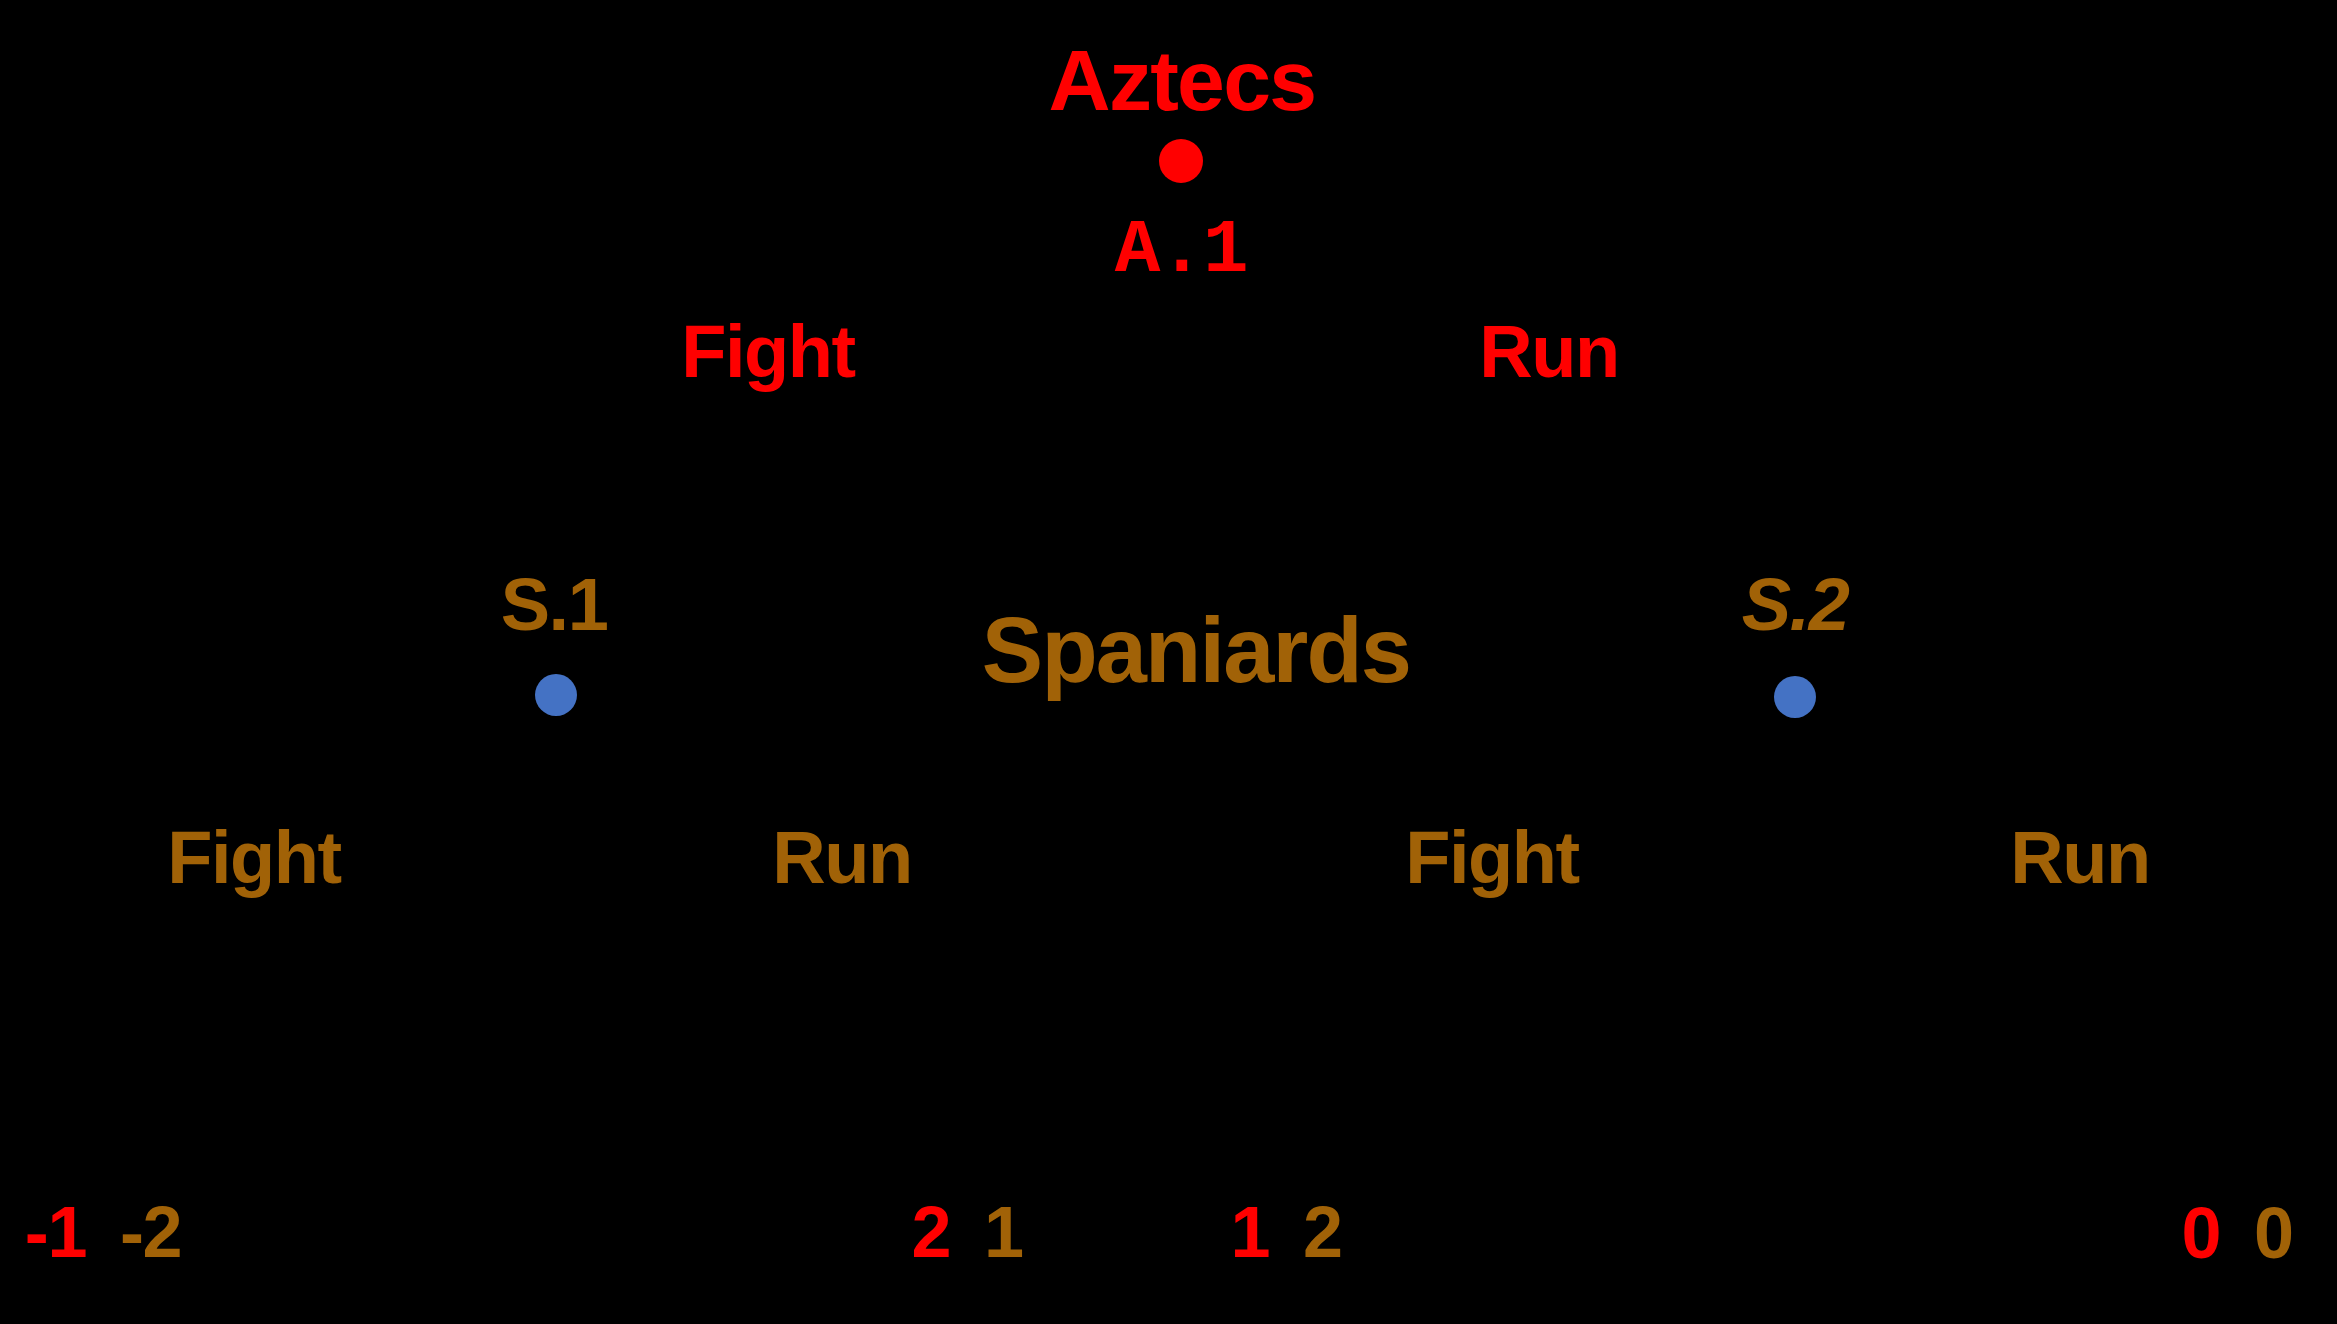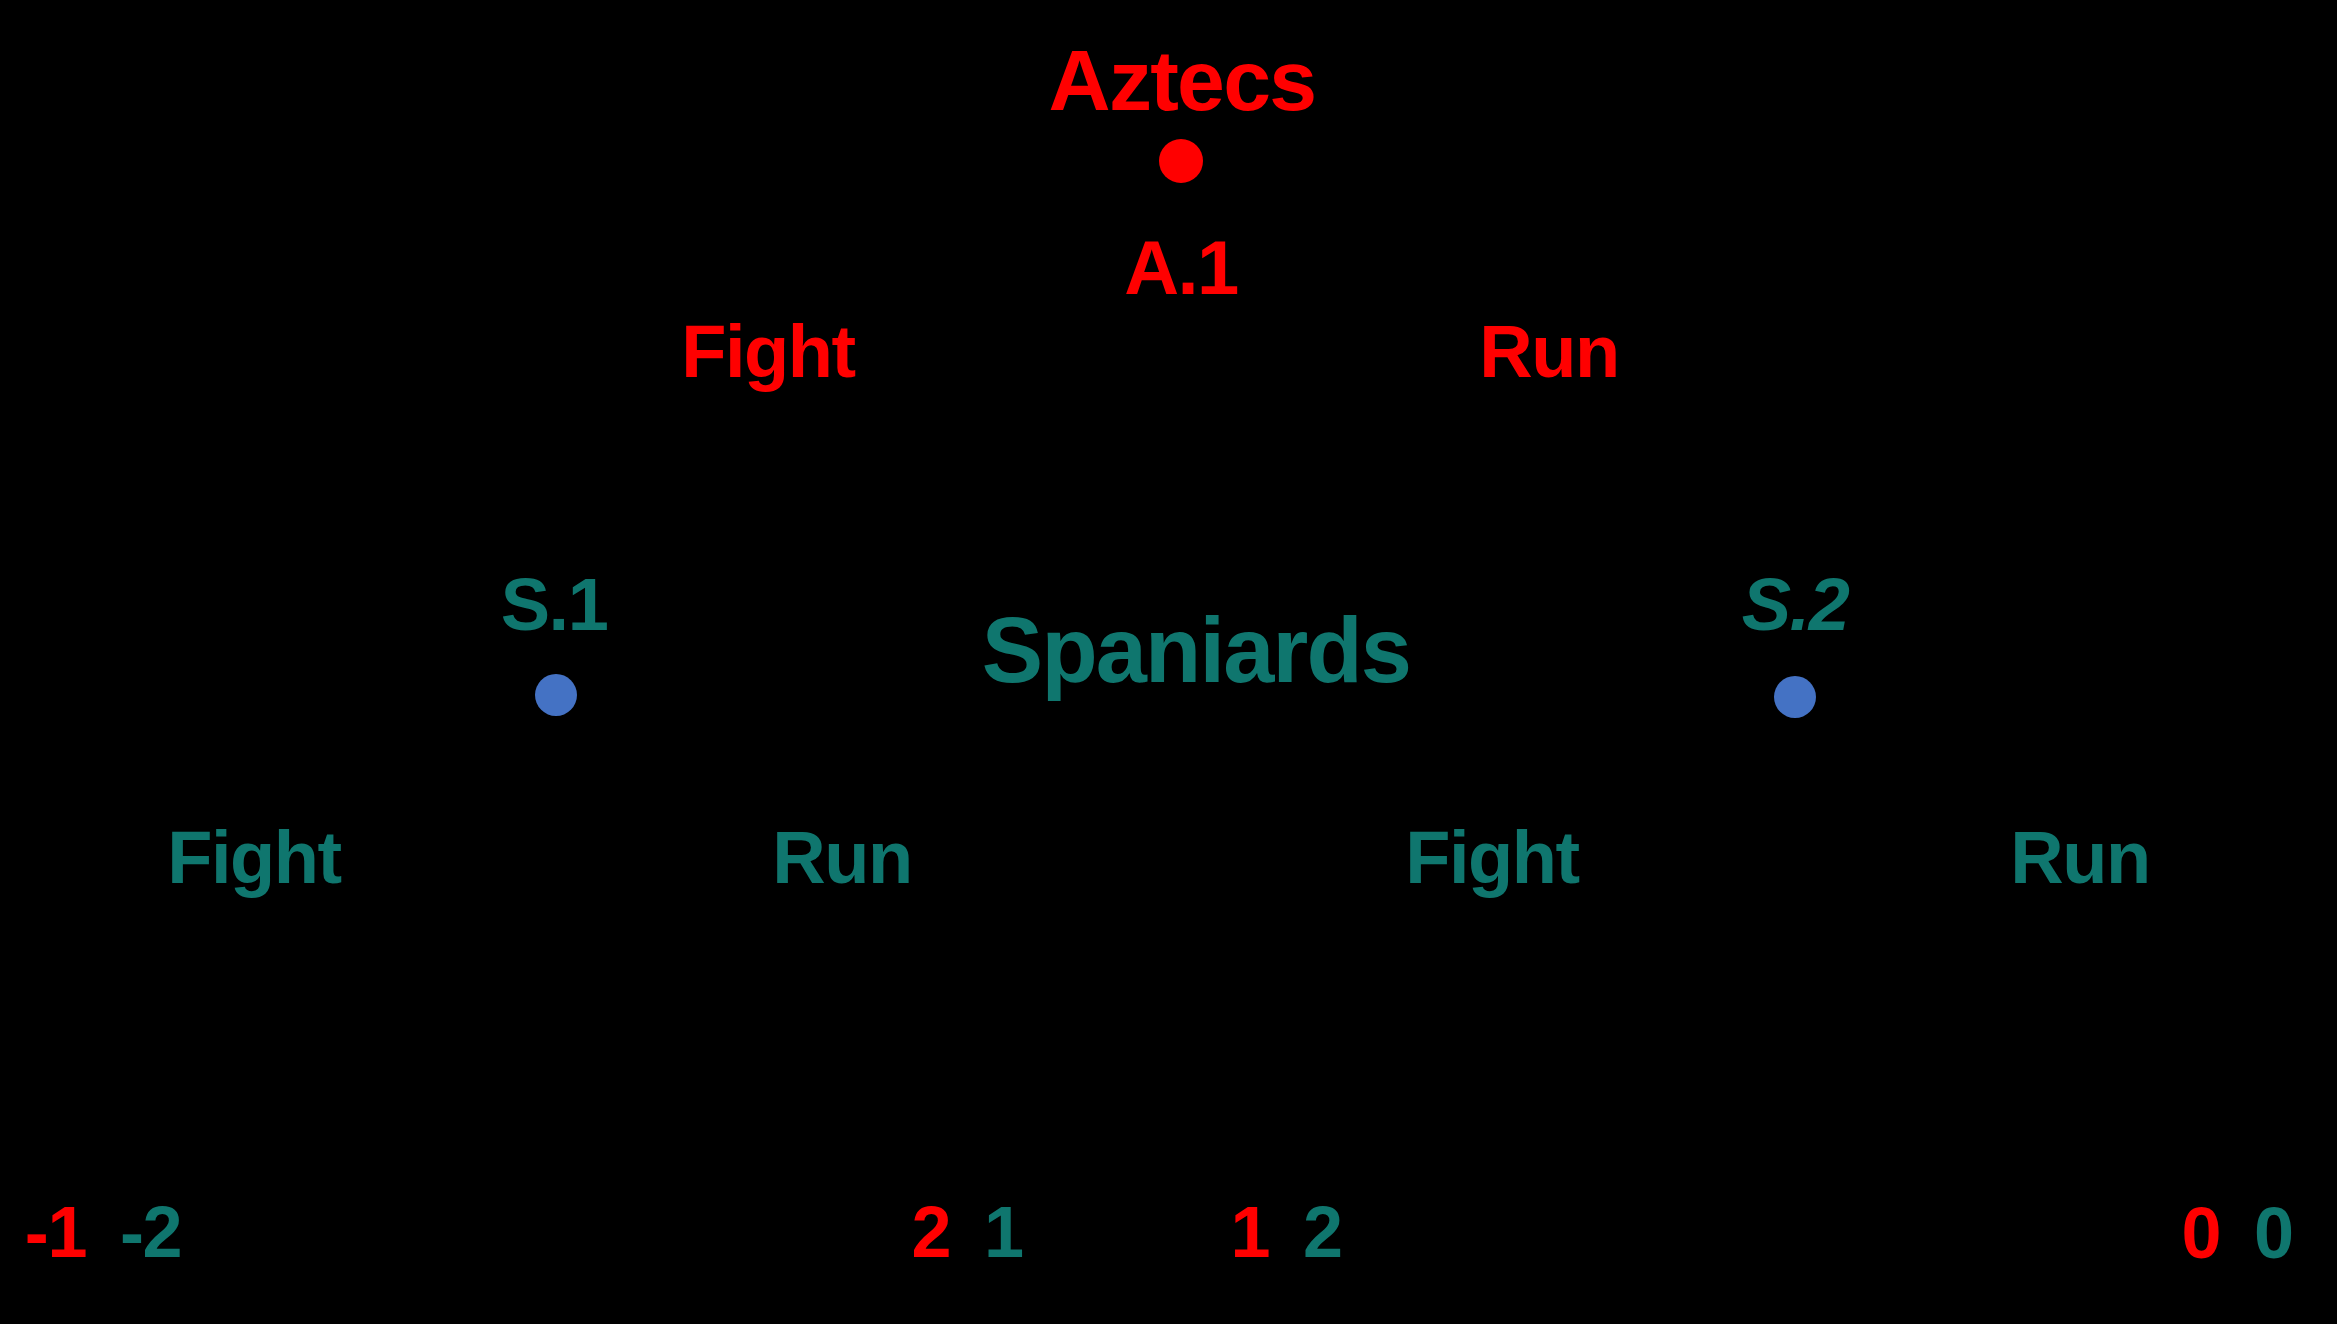--- a/index.html
+++ b/index.html
@@ -16,33 +16,33 @@
   }
   .lbl {
     position: absolute;
     transform: translate(-50%, -50%);
     font-weight: 700;
     letter-spacing: -0.02em;
     white-space: nowrap;
     line-height: 1;
   }
   .red  { color: #ff0000; }
-  .blue { color: #0f766e; }
+  .blue { color: #a16207; }
   .dot {
     position: absolute;
     transform: translate(-50%, -50%);
     border-radius: 50%;
   }
   .dot.red-dot  { width: 44px; height: 44px; background: #ff0000; }
   .dot.blue-dot { width: 42px; height: 42px; background: #4472c4; }
 
   
   #aztecs-label    { left: 1182px; top:   80px; font-size: 86px; }
   #a1-dot          { left: 1181px; top:  161px; }
-  #a1-label        { left: 1181px; top:  268px; font-size: 76px; }
+  #a1-label        { left: 1181px; top:  251px; font-size: 76px; font-family: Liberation Mono, monospace; }
   #a1-fight        { left:  768px; top:  352px; font-size: 74px; }
   #a1-run          { left: 1549px; top:  352px; font-size: 74px; }
 
   #s1-label        { left:  554px; top:  605px; font-size: 74px; }
   #s1-dot          { left:  556px; top:  695px; }
   #spaniards-label { left: 1196px; top:  650px; font-size: 92px; }
   #s2-label        { left: 1795px; top:  605px; font-size: 74px; font-style: italic; }
   #s2-dot          { left: 1795px; top:  697px; }
 
   #s1-fight        { left:  254px; top:  858px; font-size: 74px; }

